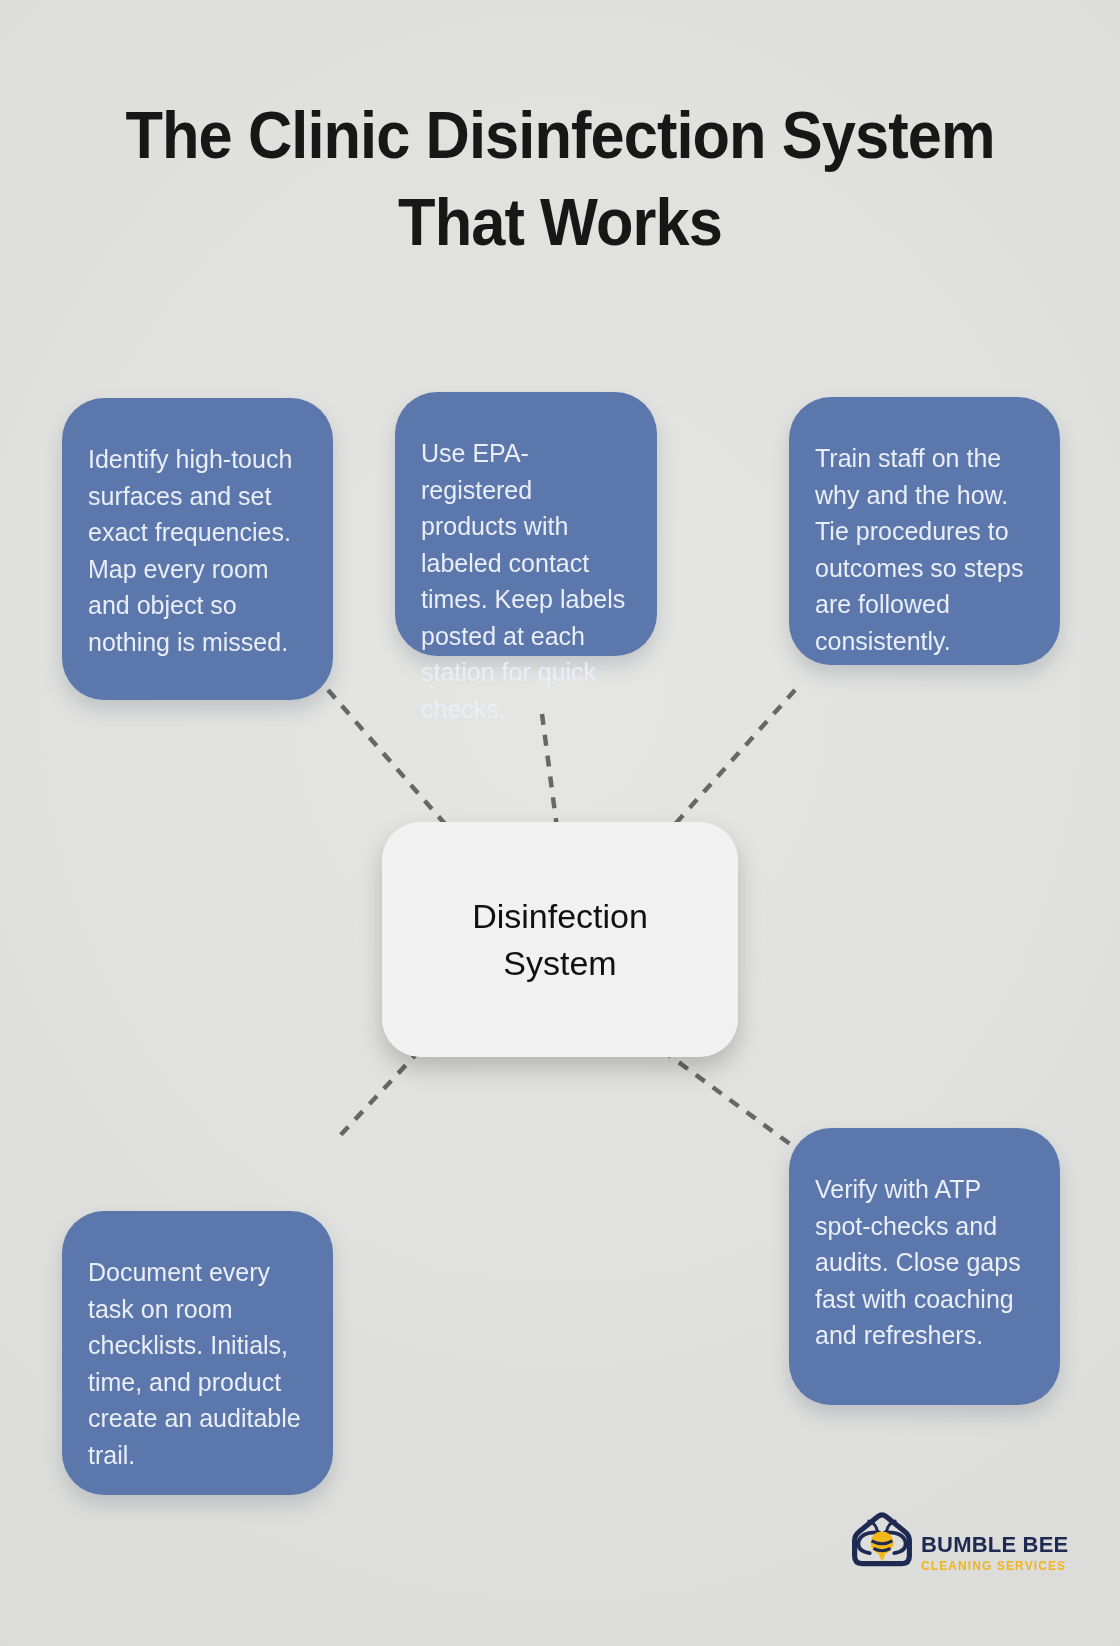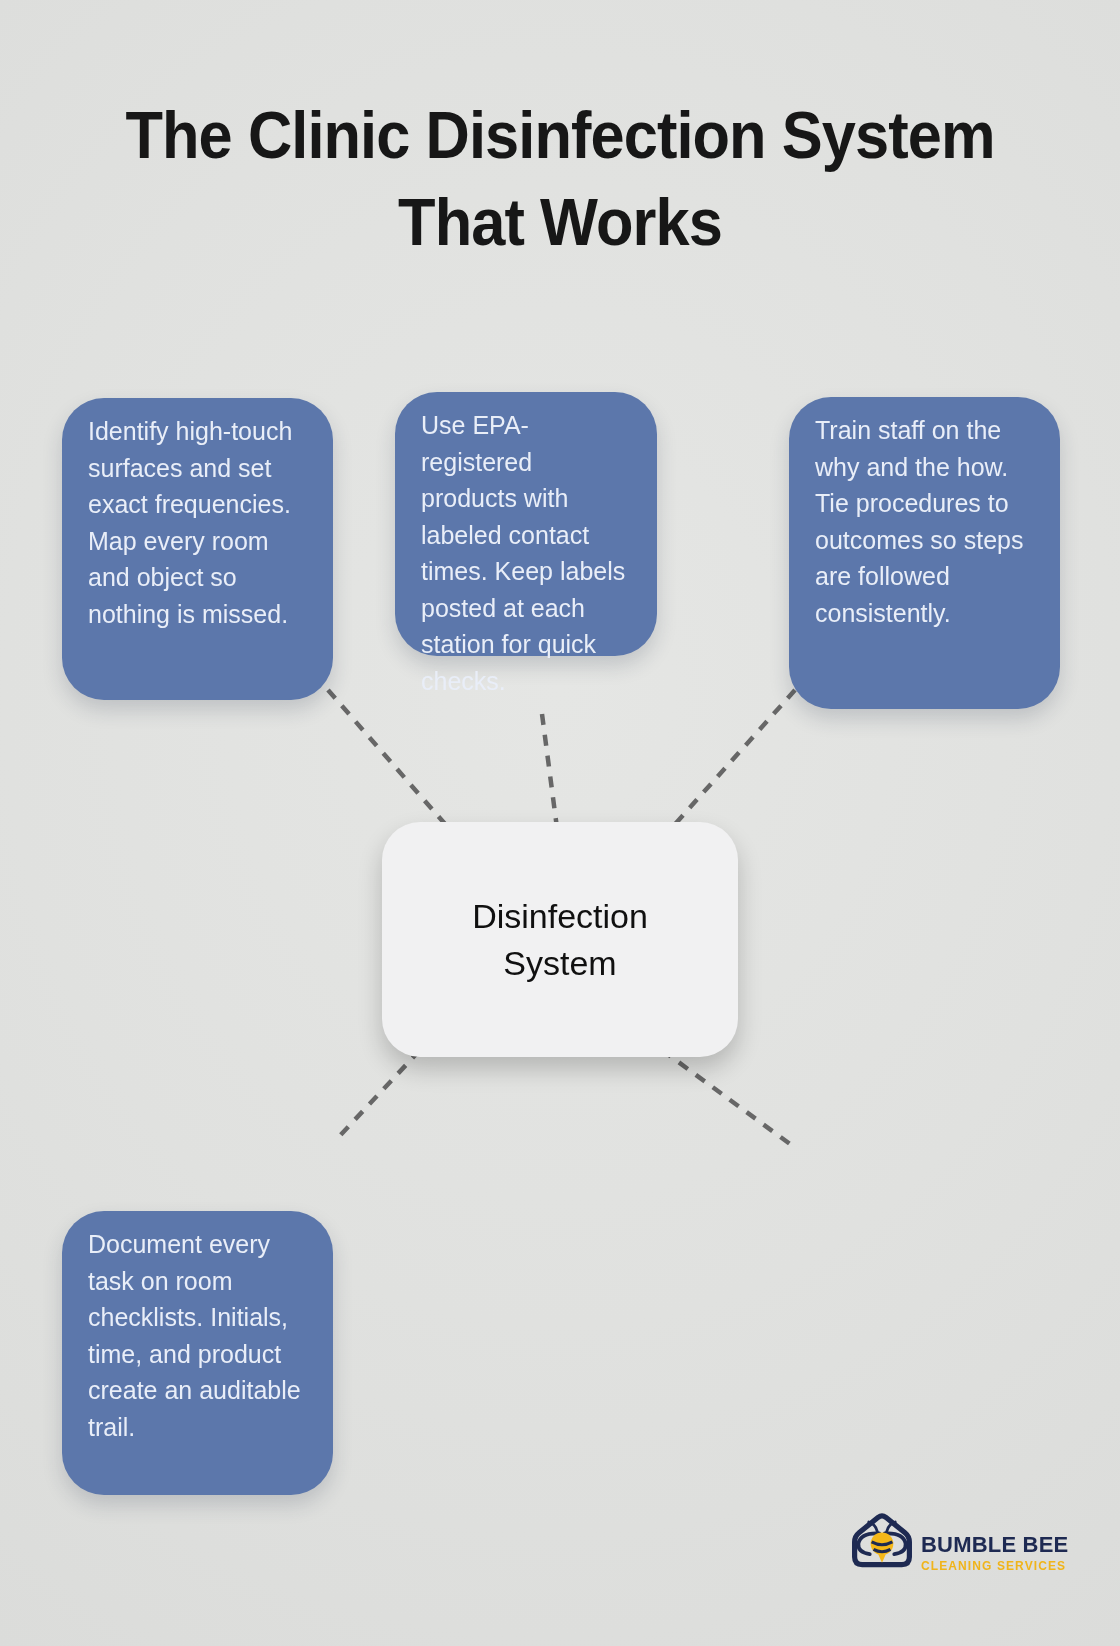--- a/index.html
+++ b/index.html
@@ -50,26 +50,26 @@
     stroke-width: 4.5;
     stroke-dasharray: 11 10;
   }
   .topic-box {
     position: absolute;
     background: var(--blue);
     border-radius: 42px;
     color: var(--box-text);
     font-size: 25px;
     line-height: 36.5px;
-    padding: 15px 24px 24px 26px;
+    padding: 43px 24px 24px 26px;
     box-shadow: 0 10px 20px rgba(40, 50, 70, 0.18);
   }
   .box-identify  { left: 62px;  top: 398px;  width: 271px; height: 302px; }
   .box-products  { left: 395px; top: 392px;  width: 262px; height: 264px; }
-  .box-train     { left: 789px; top: 397px;  width: 271px; height: 312px; }
+  .box-train     { left: 789px; top: 397px;  width: 271px; height: 268px; }
   .box-document  { left: 62px;  top: 1191px; width: 271px; height: 284px; margin-top: 20px; }
   .box-verify    { left: 789px; top: 1128px; width: 271px; height: 277px; }
   .center-node {
     position: absolute;
     left: 382px;
     top: 822px;
     width: 356px;
     height: 235px;
     background: var(--center-bg);
     border-radius: 38px;
@@ -84,21 +84,21 @@
     font-size: 34px;
     font-weight: normal;
     line-height: 47px;
     color: #101010;
   }
   .logo {
     position: absolute;
     left: 848px;
     top: 1506px;
     display: flex;
-    align-items: flex-end;
+    align-items: flex-start;
     gap: 5px;
   }
   .logo-icon { width: 68px; height: 66px; }
   .logo-text { margin-top: 26px; }
   .logo-brand {
     font-size: 22px;
     font-weight: bold;
     letter-spacing: 0.2px;
     color: var(--navy);
     white-space: nowrap;
@@ -140,20 +140,23 @@
   </div>
 
   <div class="center-node">
     <div class="label">Disinfection System</div>
   </div>
 
   <div class="topic-box box-document">
     <span>Document every task on room checklists. Initials, time, and product create an auditable trail.</span>
   </div>
 
+  <div class="topic-box box-verify">
+    <span>Verify with ATP spot-checks and audits. Close gaps fast with coaching and refreshers.</span>
+  </div>
 
   <div class="logo">
     <svg class="logo-icon" viewBox="0 0 72 66" xmlns="http://www.w3.org/2000/svg">
 
       <path d="M 12 25 L 32 9 Q 36 6 40 9 L 60 25 Q 65 29 65 35 L 65 51 Q 65 59 57 59 L 15 59 Q 7 59 7 51 L 7 35 Q 7 29 12 25 Z" fill="none" stroke="#1e2a52" stroke-width="5.5" stroke-linejoin="round"></path>
 
       <path d="M 31 24 Q 29 16 22 14" fill="none" stroke="#1e2a52" stroke-width="3" stroke-linecap="round"></path>
       <path d="M 41 24 Q 43 16 50 14" fill="none" stroke="#1e2a52" stroke-width="3" stroke-linecap="round"></path>
 
       <path d="M 33 26 Q 13 25 11 37 Q 10 46 23 48" fill="none" stroke="#1e2a52" stroke-width="4" stroke-linecap="round"></path>

